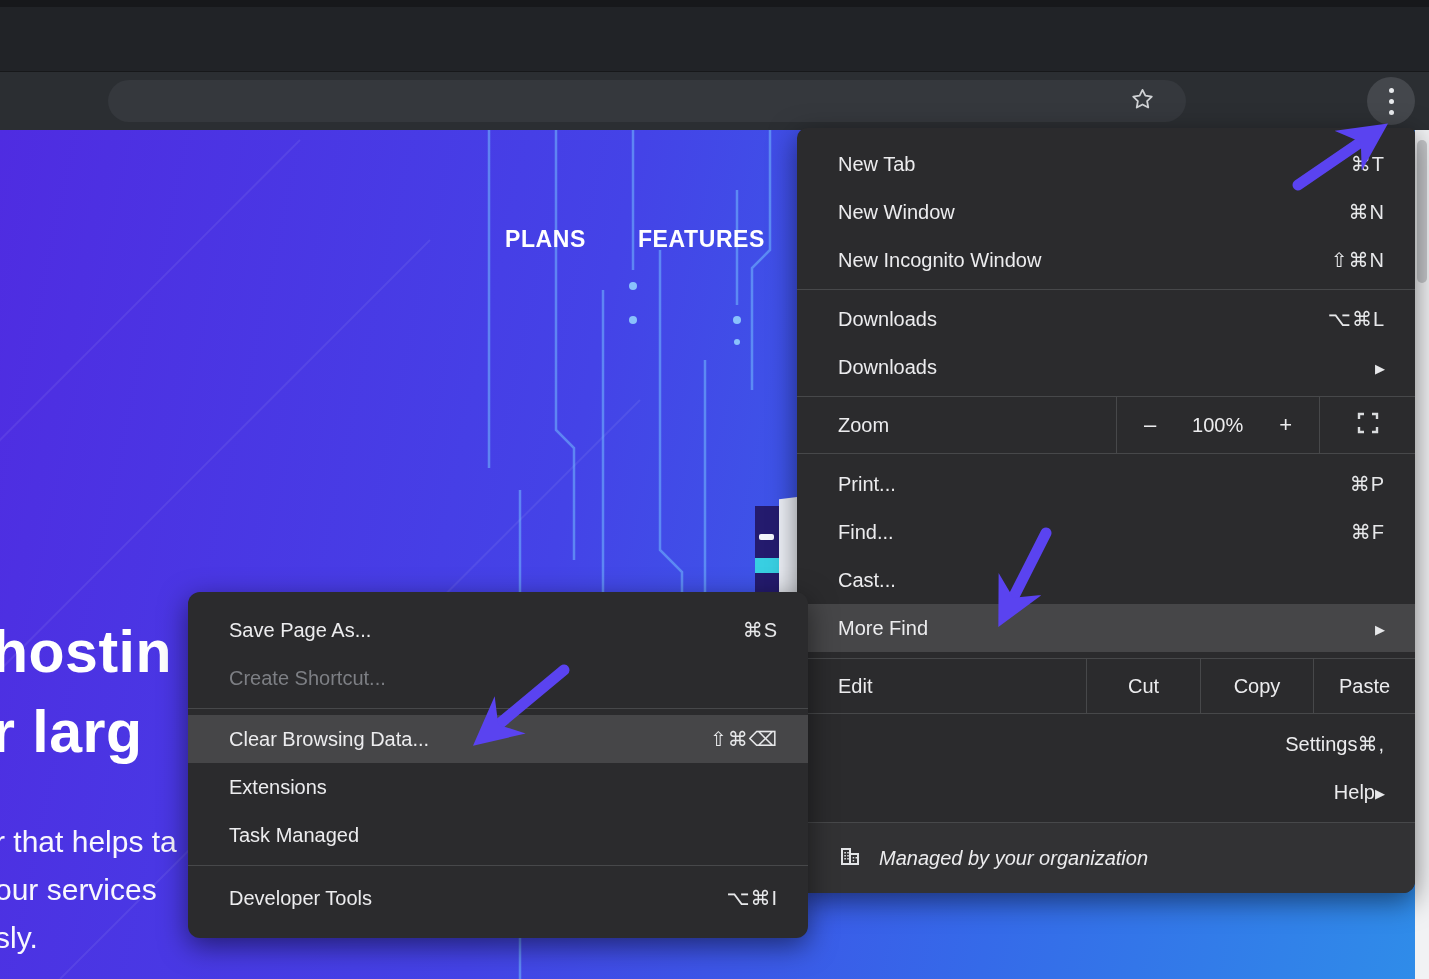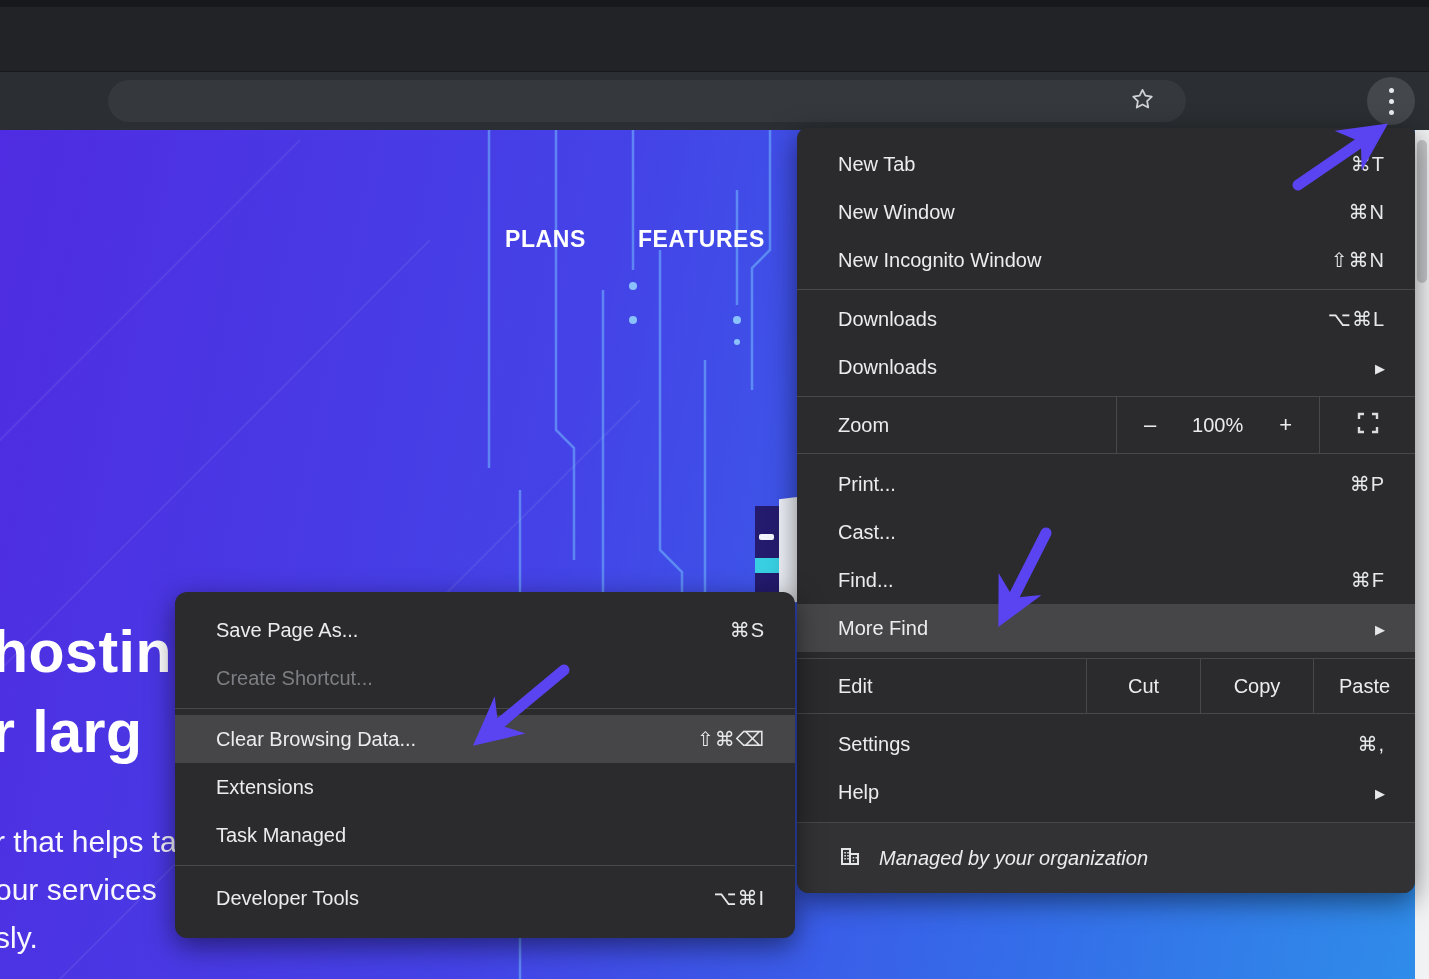--- a/index.html
+++ b/index.html
@@ -39,26 +39,26 @@
   .bottom-illus{position:absolute;left:797px;top:763px;width:618px;height:86px;z-index:2;overflow:hidden;background:#2c63e2;}
 
   
   .scroll-track{position:absolute;left:1415px;top:130px;width:14px;height:849px;background:#f1f2f4;z-index:25;}
   .scroll-thumb{position:absolute;left:2px;top:10px;width:10px;height:143px;background:#c5c7ca;border-radius:5px;cursor:pointer;}
 
   
   .menu{position:absolute;background:#2b2b2d;border-radius:12px;color:#ececee;font-size:20px;
         display:flex;flex-direction:column;z-index:30;box-shadow:0 8px 28px rgba(0,0,0,.5);}
   #main-menu{left:797px;top:128px;width:618px;height:765px;border-top-left-radius:10px;border-top-right-radius:5px;}
-  #sub-menu{left:175px;top:592px;width:620px;height:346px;}
+  #sub-menu{left:188px;top:592px;width:620px;height:346px;}
   .divider{height:1px;background:#47484a;flex-shrink:0;}
   .section{padding:5px 0;flex-shrink:0;}
   #main-menu .sec-0{padding:12px 0 5px;}
   #main-menu .sec-3{padding:6px 0;}
-  #main-menu .sec-5{padding:6px 0;}
+  #main-menu .sec-5{padding:6px 0;text-align:right;}
   #sub-menu .sec-0{padding:14px 0 6px;}
   #sub-menu .sec-1{padding:6px 0;}
   #sub-menu .sec-2{padding:8px 0 16px;}
   .menu-row{height:48px;display:flex;align-items:center;padding:0 30px 0 41px;cursor:pointer;}
   .menu-row .lbl{flex:1;}
   .menu-row.hl{background:#464648;}
   .menu-row.disabled{color:#7d7f84;cursor:default;}
   .shortcut{letter-spacing:1px;color:#e7e8ea;}
   .sub-arrow{font-size:13px;color:#e7e8ea;transform:translateY(1px);}
   .zoom-row{height:56px;display:flex;align-items:stretch;flex-shrink:0;}
@@ -226,25 +226,25 @@
           </svg></span>
       </div>
     </div>
     <div class="divider"></div>
     <div class="section sec-3">
       <div class="menu-row">
         <span class="lbl">Print...</span>
         <span class="shortcut">⌘P</span>
       </div>
       <div class="menu-row">
-        <span class="lbl">Cast...</span>
-      </div>
-      <div class="menu-row">
         <span class="lbl">Find...</span>
         <span class="shortcut">⌘F</span>
+      </div>
+      <div class="menu-row">
+        <span class="lbl">Cast...</span>
       </div>
       <div class="menu-row hl">
         <span class="lbl">More Find</span>
         <span class="sub-arrow">▶</span>
       </div>
     </div>
     <div class="divider"></div>
     <div class="edit-row">
       <div class="edit-label">Edit</div>
       <div class="edit-cell" style="width:113px">Cut</div>

